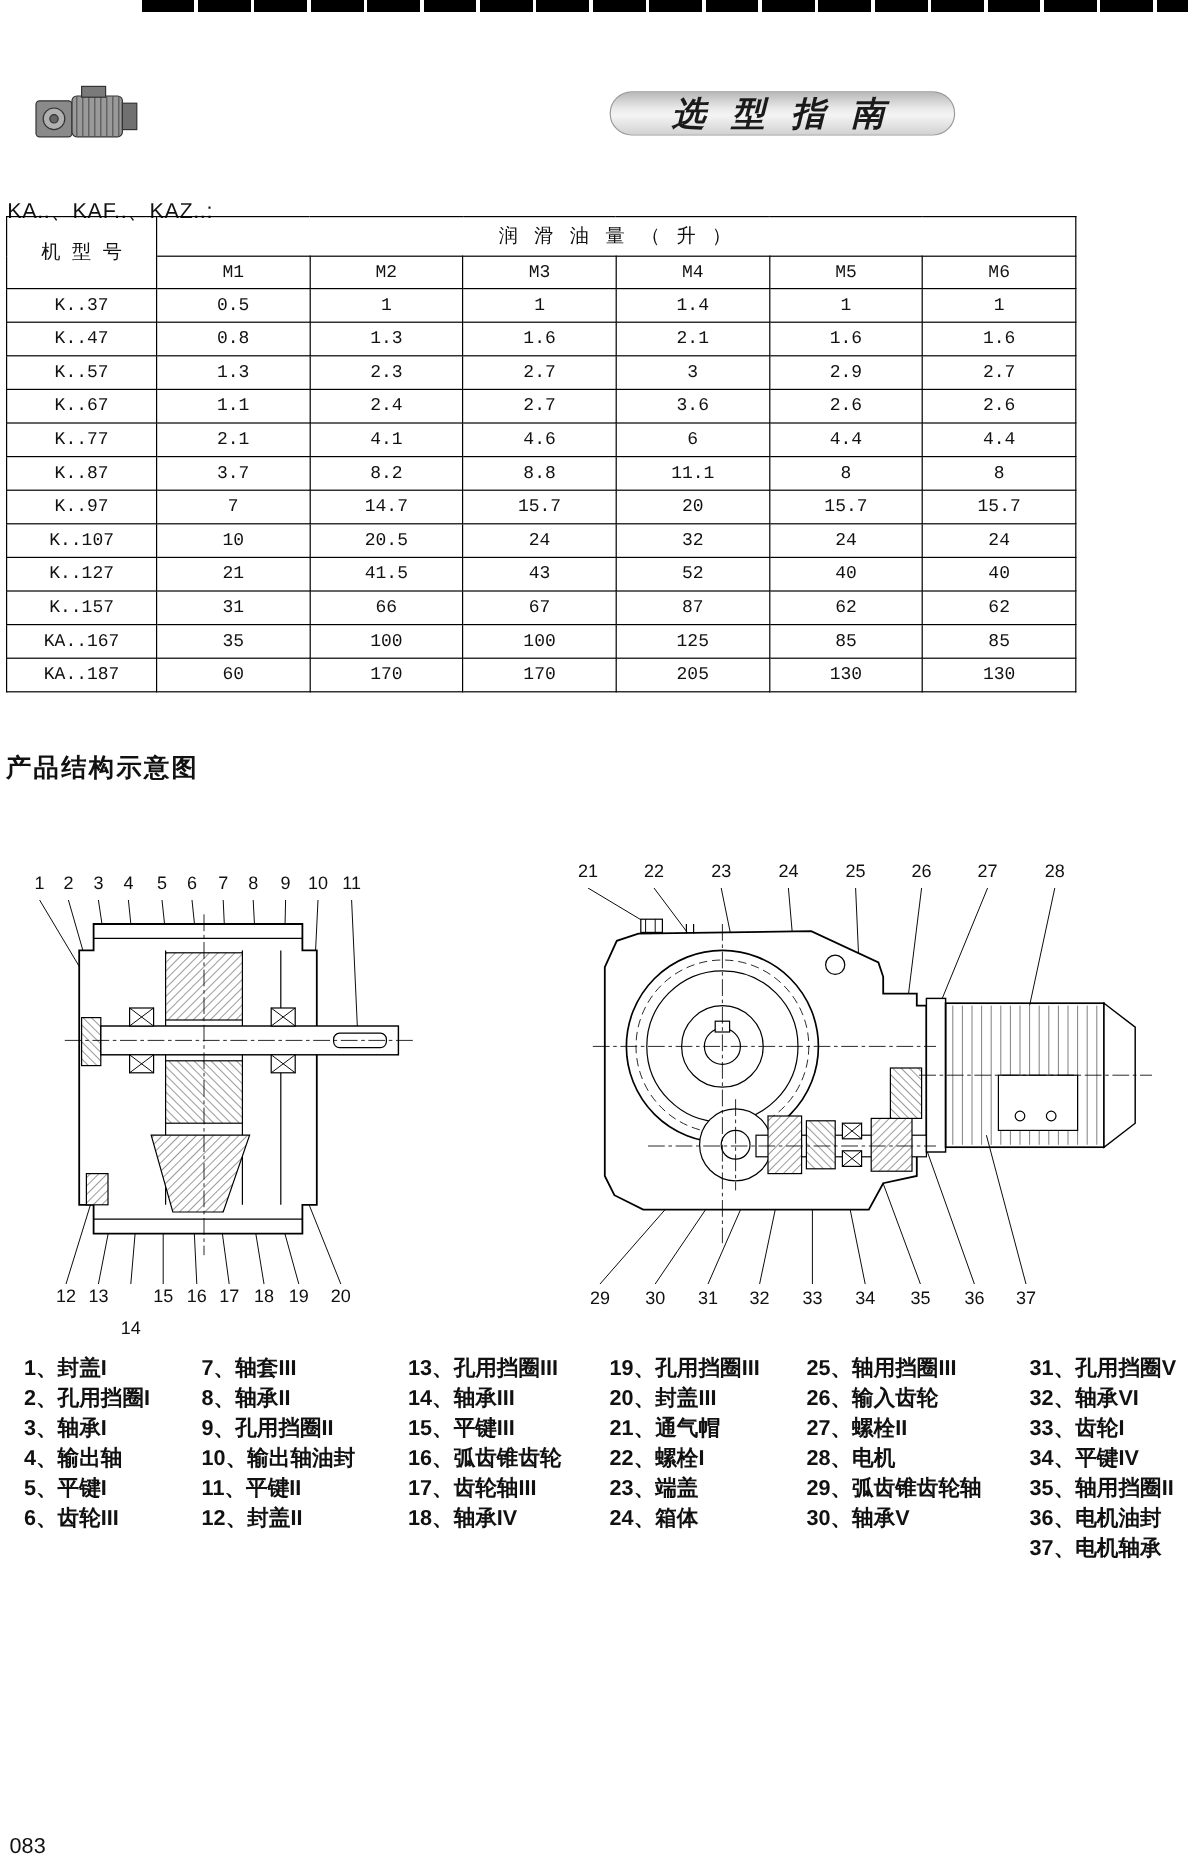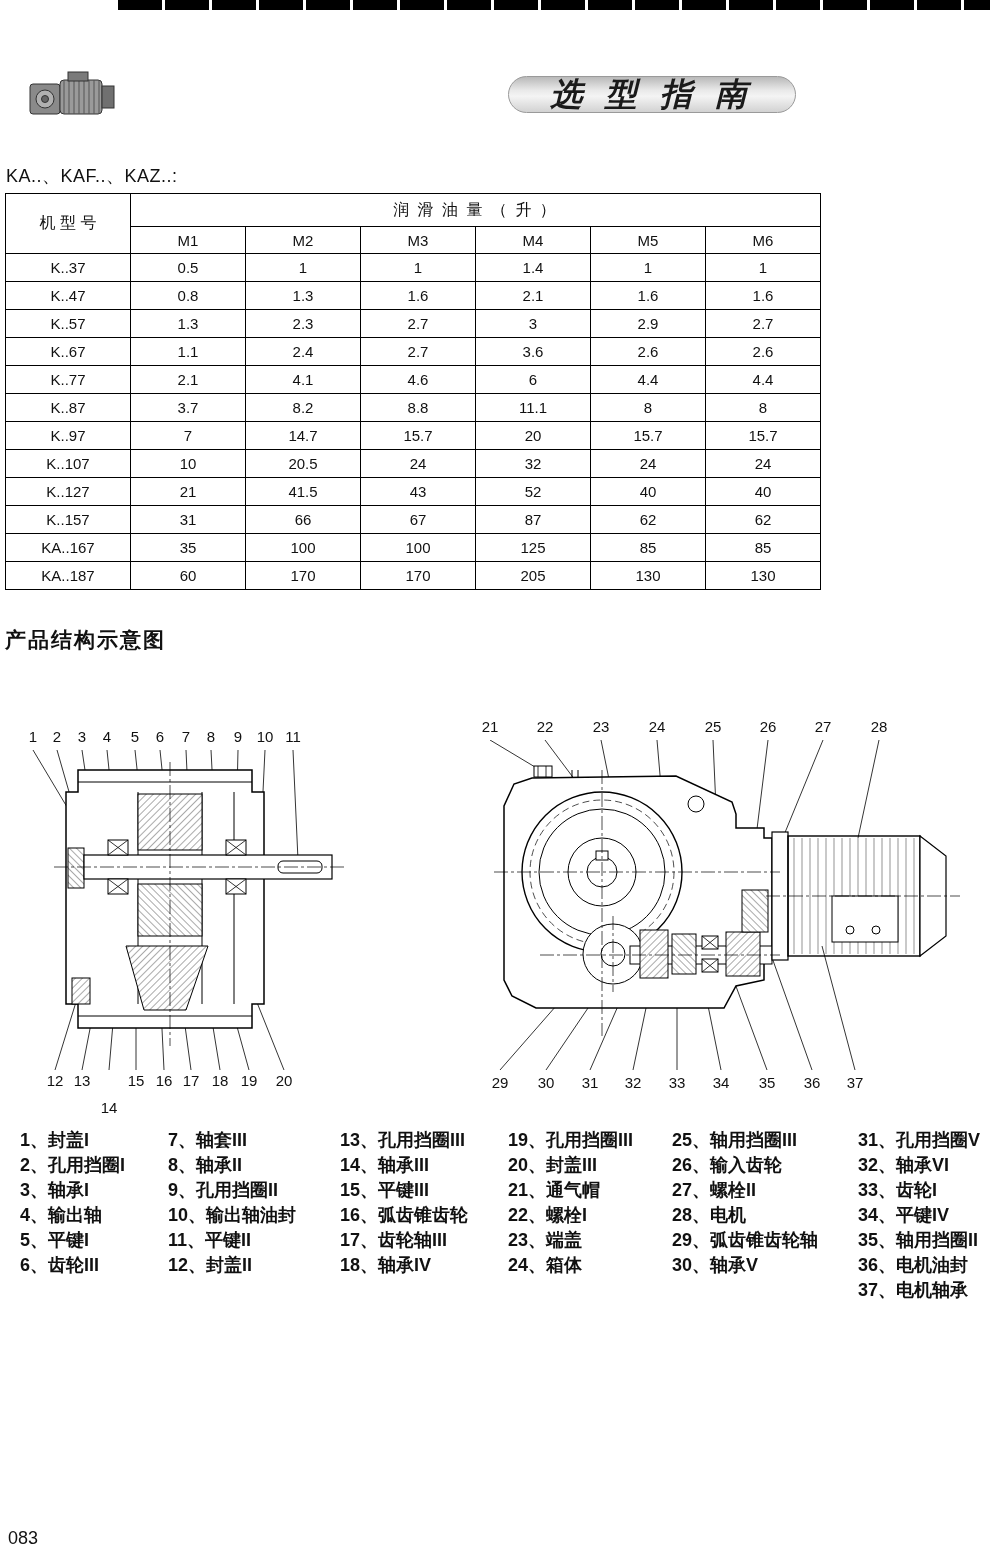--- a/index.html
+++ b/index.html
@@ -10,27 +10,27 @@
   
   .top-strip { position:absolute; top:0; left:118px; width:872px; height:10px;
     background:repeating-linear-gradient(90deg,#000 0 44px,#fff 44px 47px); }
 
   
   .logo { position:absolute; left:28px; top:68px; }
   .title-capsule { position:absolute; left:508px; top:76px; width:288px; height:37px;
     border-radius:19px; border:1px solid #9a9a9a;
     background:linear-gradient(180deg,#b9b9b9 0%,#e9e9e9 38%,#f4f4f4 55%,#d2d2d2 100%);
     display:flex; align-items:center; justify-content:center; }
-  .title-capsule span { font-style:italic; font-weight:bold; font-size:32px; letter-spacing:7px; color:#1a1a1a; }
+  .title-capsule span { font-style:italic; font-weight:bold; font-size:28px; letter-spacing:7px; color:#1a1a1a; }
 
   .series-label { position:absolute; left:6px; top:164px; font-size:18px; letter-spacing:.5px; }
 
   
-  .oil-table { position:absolute; left:5px; top:193px; width:816px; border-collapse:collapse;
-    table-layout:fixed; font-size:15px; }
+  .oil-table { position:absolute; left:5px; top:180px; width:892px; border-collapse:collapse;
+    table-layout:fixed; font-size:15px;font-family:Liberation Mono, monospace; }
   .oil-table th, .oil-table td { border:1px solid #000; text-align:center; vertical-align:middle;
     font-weight:normal; padding:0; }
   .oil-table .group-head { height:33px; font-size:16px; letter-spacing:2px; }
   .oil-table .model-head { font-size:16px; }
   #column-header-row th { height:27px; }
   #table-body td { height:28px; }
 
   .section-title { position:absolute; left:5px; top:626px; font-size:21px; font-weight:bold; letter-spacing:2px; }
 
   

